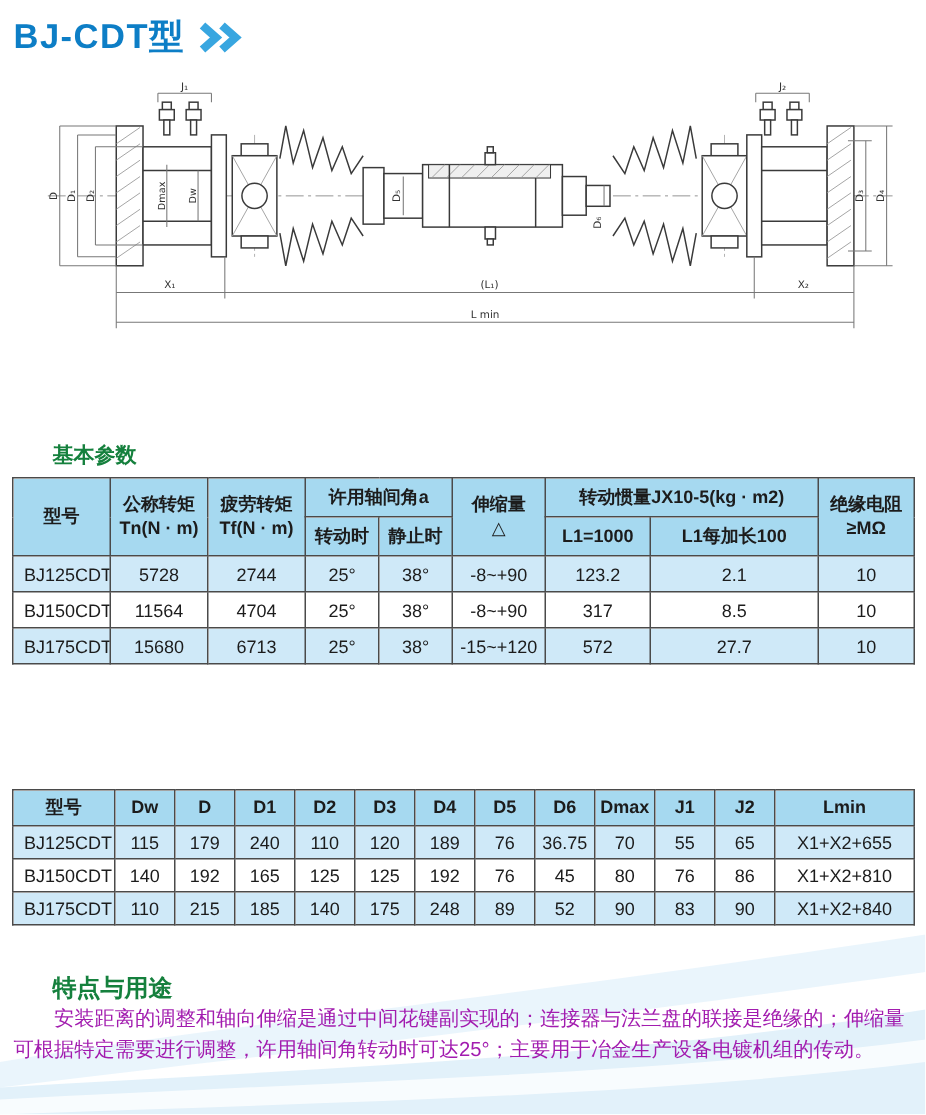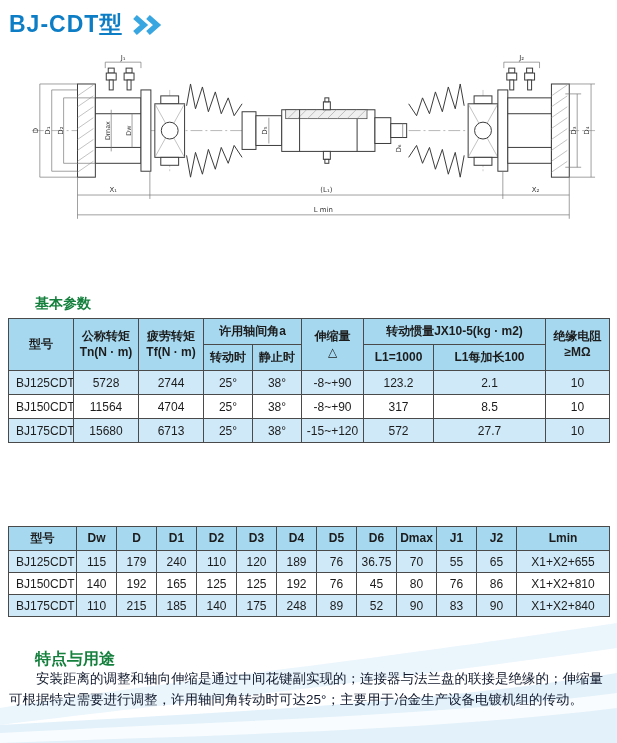--- a/index.html
+++ b/index.html
@@ -40,21 +40,21 @@
   .tbl td.model{text-align:center;padding-left:7px;}
   #t1{top:318px;}
   #t1 thead tr{height:26px;}
   #t1 tbody tr{height:24px;}
   #t2{top:526px;}
   #t2 thead tr{height:24px;}
   #t2 tbody tr{height:22px;}
 
   
   .para{left:9px;top:668px;width:601px;font-size:13.5px;line-height:21px;
-        text-indent:2em;color:#0f172a;}
+        text-indent:2em;color:#a21caf;}
 </style>
 </head>
 <body>
 
 <div class="page">
 
   <svg class="waves" width="617" height="130" viewBox="0 0 617 130">
     <path d="M0,95 C150,70 320,55 617,10 L617,35 C330,75 160,92 0,112 Z" fill="#d9ecf9" opacity="0.55"></path>
     <path d="M0,112 C200,100 420,92 617,60 L617,130 L0,130 Z" fill="#cfe7f7" opacity="0.6"></path>
     <path d="M0,120 C220,108 430,104 617,80 L617,95 C430,118 220,122 0,130 Z" fill="#ffffff" opacity="0.75"></path>

